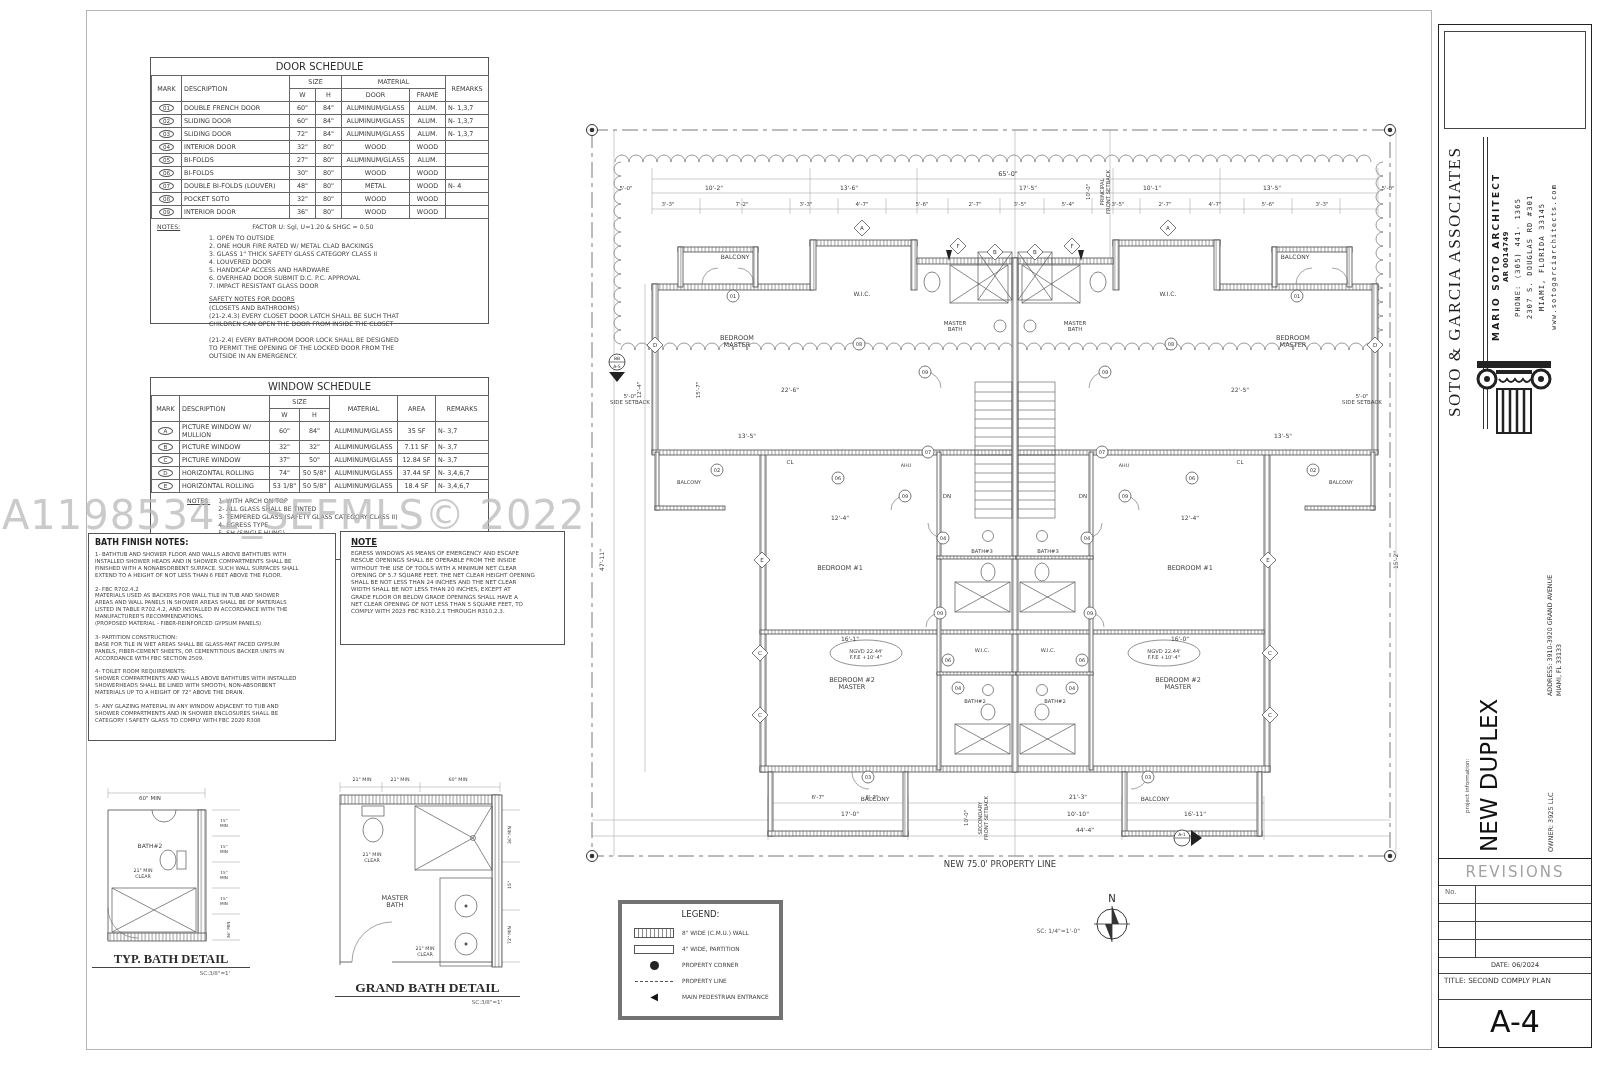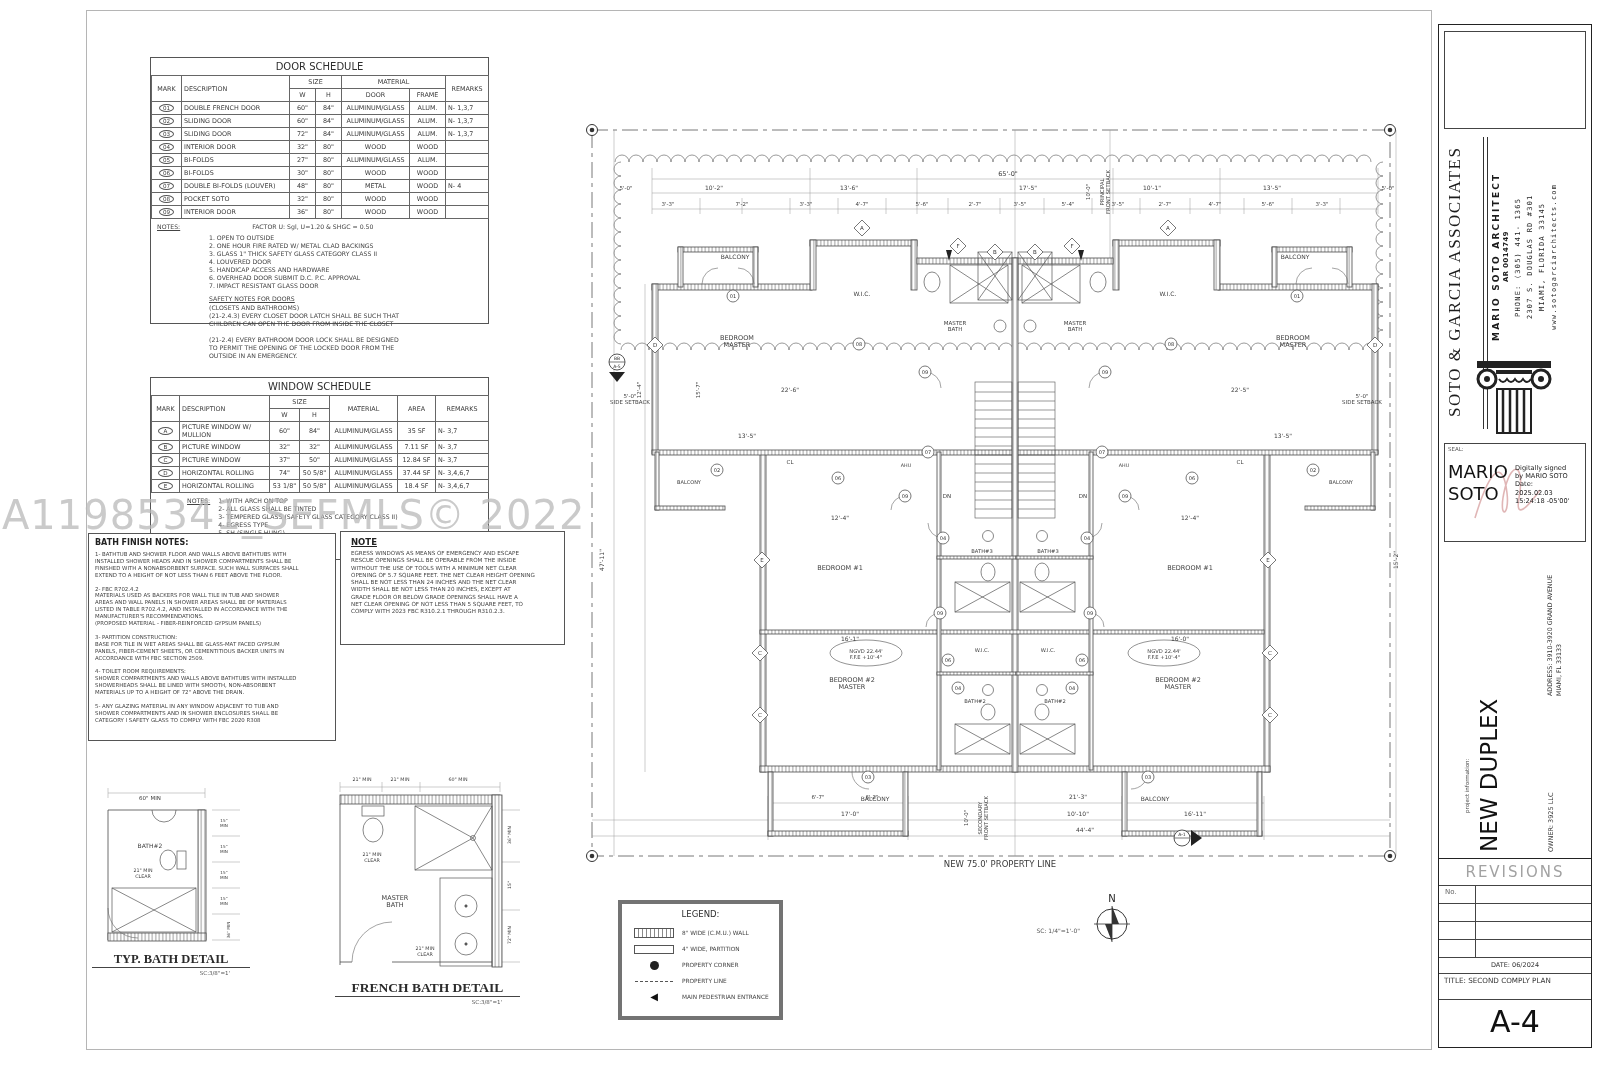--- a/index.html
+++ b/index.html
@@ -840,21 +840,21 @@
         <text x="400" y="781" font-size="4.8" text-anchor="middle" fill="#3c3c3c"><tspan x="400" dy="0">21" MIN</tspan></text>
         <text x="458" y="781" font-size="4.8" text-anchor="middle" fill="#3c3c3c"><tspan x="458" dy="0">60" MIN</tspan></text>
         <text x="395" y="900" font-size="6.5" text-anchor="middle" fill="#3c3c3c"><tspan x="395" dy="0">MASTER</tspan><tspan x="395" dy="1.15em">BATH</tspan></text>
         <text x="372" y="856" font-size="4.8" text-anchor="middle" fill="#3c3c3c"><tspan x="372" dy="0">21" MIN</tspan><tspan x="372" dy="1.15em">CLEAR</tspan></text>
         <text x="425" y="950" font-size="4.8" text-anchor="middle" fill="#3c3c3c"><tspan x="425" dy="0">21" MIN</tspan><tspan x="425" dy="1.15em">CLEAR</tspan></text>
         <text x="511" y="835" font-size="4.5" text-anchor="middle" fill="#3c3c3c" transform="rotate(-90 511 835)"><tspan x="511" dy="0">36" MIN</tspan></text>
         <text x="511" y="885" font-size="4.5" text-anchor="middle" fill="#3c3c3c" transform="rotate(-90 511 885)"><tspan x="511" dy="0">15"</tspan></text>
         <text x="511" y="935" font-size="4.5" text-anchor="middle" fill="#3c3c3c" transform="rotate(-90 511 935)"><tspan x="511" dy="0">72" MIN</tspan></text>
       </g>
     </svg>
-  <div class="detail-title" style="left:335px;top:980px;width:185px;font-size:13.5px;text-align:center;">FRENCH BATH DETAIL</div>
+  <div class="detail-title" style="left:335px;top:980px;width:185px;font-size:13.5px;text-align:center;">GRAND BATH DETAIL</div>
   <div class="detail-scale" style="left:335px;top:999px;width:185px;padding-right:18px;box-sizing:border-box;">SC:3/8"=1'</div>
 
   <div class="tb">
     <div class="tb-top"></div>
 
     <div class="vt firm-name">SOTO &amp; GARCIA ASSOCIATES</div>
     <div class="firm-rule"></div>
     <div class="vt firm-arch">MARIO SOTO ARCHITECT</div>
     <div class="vt firm-lic">AR 0014749</div>
     <div class="vt firm-contact firm-c1">PHONE: (305) 441- 1365</div>
@@ -867,33 +867,20 @@
       <circle cx="14" cy="22" r="9" fill="#fff" stroke="#222" stroke-width="3"></circle>
         <circle cx="14" cy="22" r="3" fill="#222"></circle>
       <circle cx="68" cy="22" r="9" fill="#fff" stroke="#222" stroke-width="3"></circle>
         <circle cx="68" cy="22" r="3" fill="#222"></circle>
       <path d="M23 15 H59" stroke="#222" stroke-width="4"></path>
       <path d="M26 22 q4 6 8 0 q4 6 8 0 q4 6 8 0 q4 6 8 0" stroke="#222" stroke-width="2" fill="none"></path>
       <rect x="24" y="32" width="34" height="44" fill="#fff" stroke="#222" stroke-width="2"></rect>
       <path d="M30 32 V76 M37 32 V76 M44 32 V76 M51 32 V76" stroke="#222" stroke-width="2.5"></path>
     </svg>
 
-    <div class="seal-box">
-      <svg class="seal-sig" width="140" height="85" viewBox="0 0 140 85">
-        <path d="M30 70 C45 20 58 10 62 45 C65 70 52 72 60 40 C68 10 80 18 74 50 C70 72 82 60 95 42" stroke="#cf8f8f" stroke-width="1.6" fill="none" opacity="0.65"></path>
-      </svg>
-      <div class="seal-label">SEAL:</div>
-      <div class="seal-name pre">MARIO
-SOTO</div>
-      <div class="seal-digital pre">Digitally signed
-by MARIO SOTO
-Date:
-2025.02.03
-15:24:18 -05'00'</div>
-    </div>
 
     <div class="vt tb-address pre">ADDRESS: 3910-3920 GRAND AVENUE
 MIAMI, FL 33133</div>
     <div class="vt proj-label">project information:</div>
     <div class="vt proj-name">NEW DUPLEX</div>
     <div class="vt tb-owner">OWNER:  3925 LLC</div>
 
     <div class="rev-bar">REVISIONS</div>
     <div class="rev-row" style="top:860px;">
       <span class="rev-no">No.</span>

